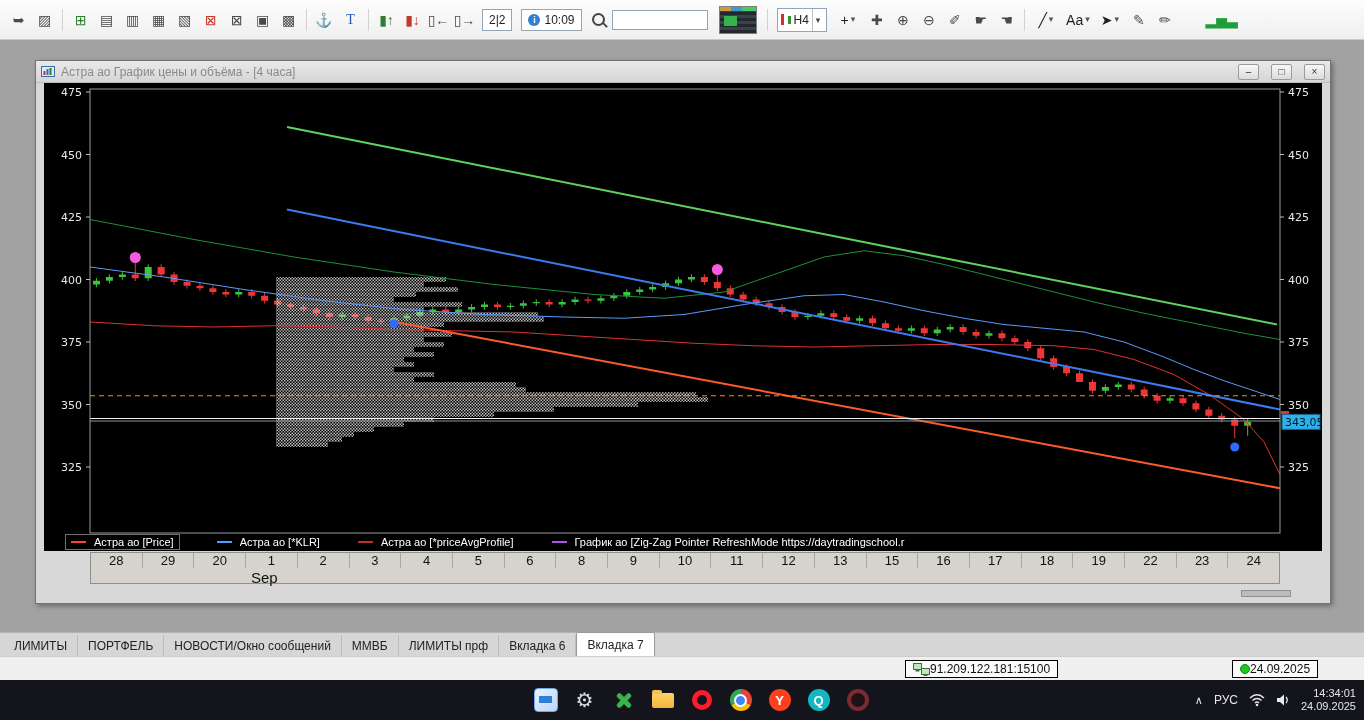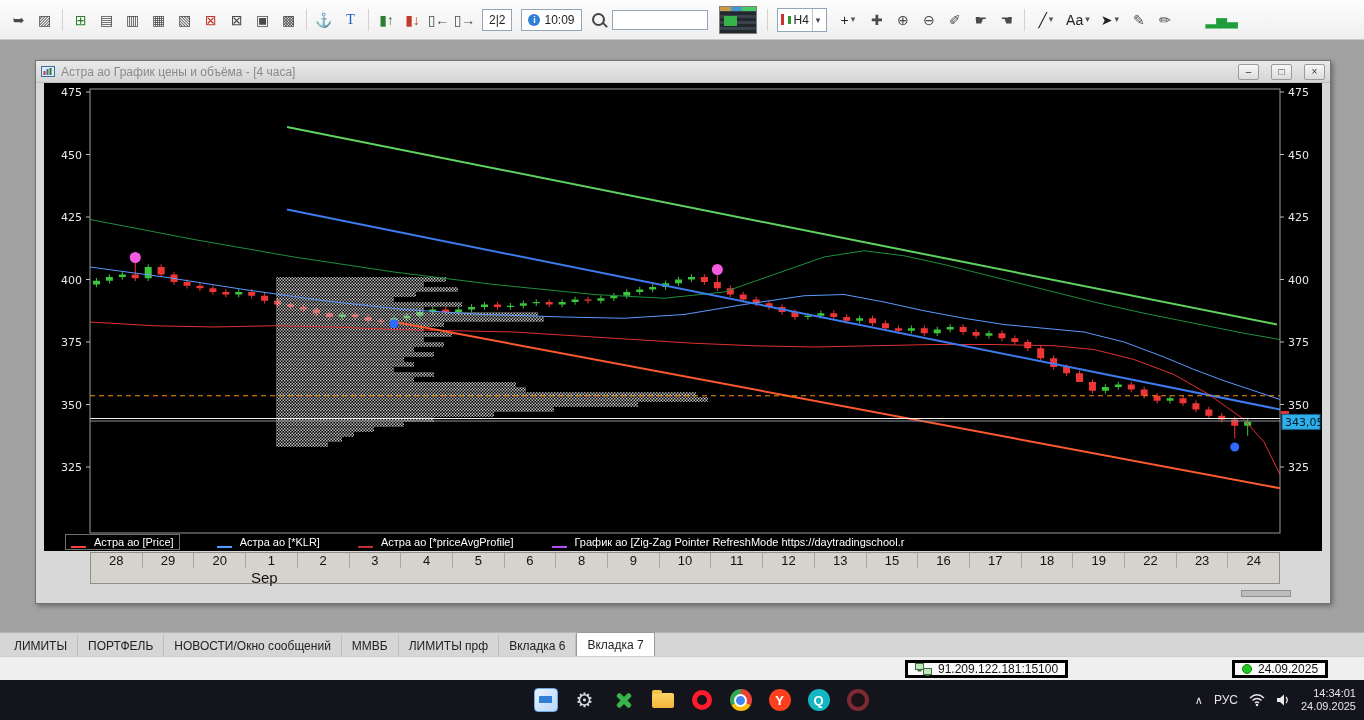--- a/index.html
+++ b/index.html
@@ -47,21 +47,21 @@
     display:flex;align-items:center;padding:0 5px;gap:6px;box-sizing:border-box;}
   .title-text{font-size:12px;color:#8a8a8a;flex:1;white-space:nowrap;overflow:hidden;}
   .win-btns{display:flex;align-items:center;}
   .winbtn{width:21px;height:16px;margin-left:12px;background:linear-gradient(#f7f7f7,#dcdcdc);
     border:1px solid #9b9b9b;border-radius:2px;font-size:10px;color:#333;line-height:1;
     display:flex;align-items:center;justify-content:center;padding:0;font-family:inherit;}
   #chart-panel{position:absolute;left:8px;top:22px;width:1278px;height:468px;background:#000;cursor:crosshair;}
   #chart-svg{position:absolute;left:0;top:0;width:100%;height:100%;}
   #legend{position:absolute;left:0;bottom:1px;height:17px;display:flex;align-items:center;
     padding-left:22px;gap:38px;}
-  .lg-item{display:flex;align-items:flex-end;gap:8px;font-size:11px;color:#fff;white-space:nowrap;}
+  .lg-item{display:flex;align-items:center;gap:8px;font-size:11px;color:#fff;white-space:nowrap;}
   .lg-item.boxed{outline:1px solid #6f6f6f;padding:1px 5px;}
   .lg-dash{width:15px;height:2px;flex:none;}
 
   #date-axis{position:absolute;left:54px;top:491px;width:1190px;height:17px;background:#d6d3cd;
     border:1px solid #8f8f8f;box-sizing:border-box;display:flex;}
   .datecell{flex:1;border-right:1px solid #aaa69e;font-size:13px;color:#111;display:flex;
     align-items:center;justify-content:center;box-sizing:border-box;}
   .datecell:last-child{border-right:none;}
   #month-axis{position:absolute;left:54px;top:507px;width:1190px;height:16px;background:#d6d3cd;
     border:1px solid #8f8f8f;border-top:none;box-sizing:border-box;font-size:15px;color:#111;}
@@ -73,22 +73,22 @@
   #tabsbar{position:absolute;left:0;top:632px;width:100%;height:24px;background:#d6d6d6;
     border-top:1px solid #b5b5b5;display:flex;align-items:flex-end;padding-left:4px;box-sizing:border-box;}
   .tab{height:21px;display:flex;align-items:center;padding:0 10px;font-size:12px;color:#222;
     border-right:1px solid #bdbdbd;white-space:nowrap;}
   .tab.active{background:#fff;border:1px solid #9a9a9a;border-bottom:none;height:23px;
     border-radius:2px 2px 0 0;}
 
   
   #statusbar{position:absolute;left:0;top:656px;width:100%;height:24px;background:#efefef;
     border-top:1px solid #cdcdcd;}
-  .status-panel{position:absolute;top:3px;height:18px;display:flex;align-items:center;gap:6px;
-    font-size:12px;color:#111;background:#fafafa;border:3px solid #000000;padding:0 7px;
+  .status-panel{position:absolute;top:3px;height:18px;display:flex;align-items:center;gap:0;
+    font-size:12px;color:#111;background:#fafafa;border:1px solid #000000;padding:0 7px;
     box-sizing:border-box;white-space:nowrap;}
   #status-net{left:905px;}
   #status-date{left:1232px;}
   .green-dot{width:10px;height:10px;border-radius:50%;background:#1ec81e;border:1px solid #0a8a0a;box-sizing:border-box;}
 
   
   #taskbar{position:absolute;left:0;top:680px;width:100%;height:40px;background:#14151c;
     display:flex;align-items:center;}
   #task-icons{display:flex;gap:13px;margin:0 auto;align-items:center;}
   .tk{width:26px;height:26px;display:flex;align-items:center;justify-content:center;position:relative;}

